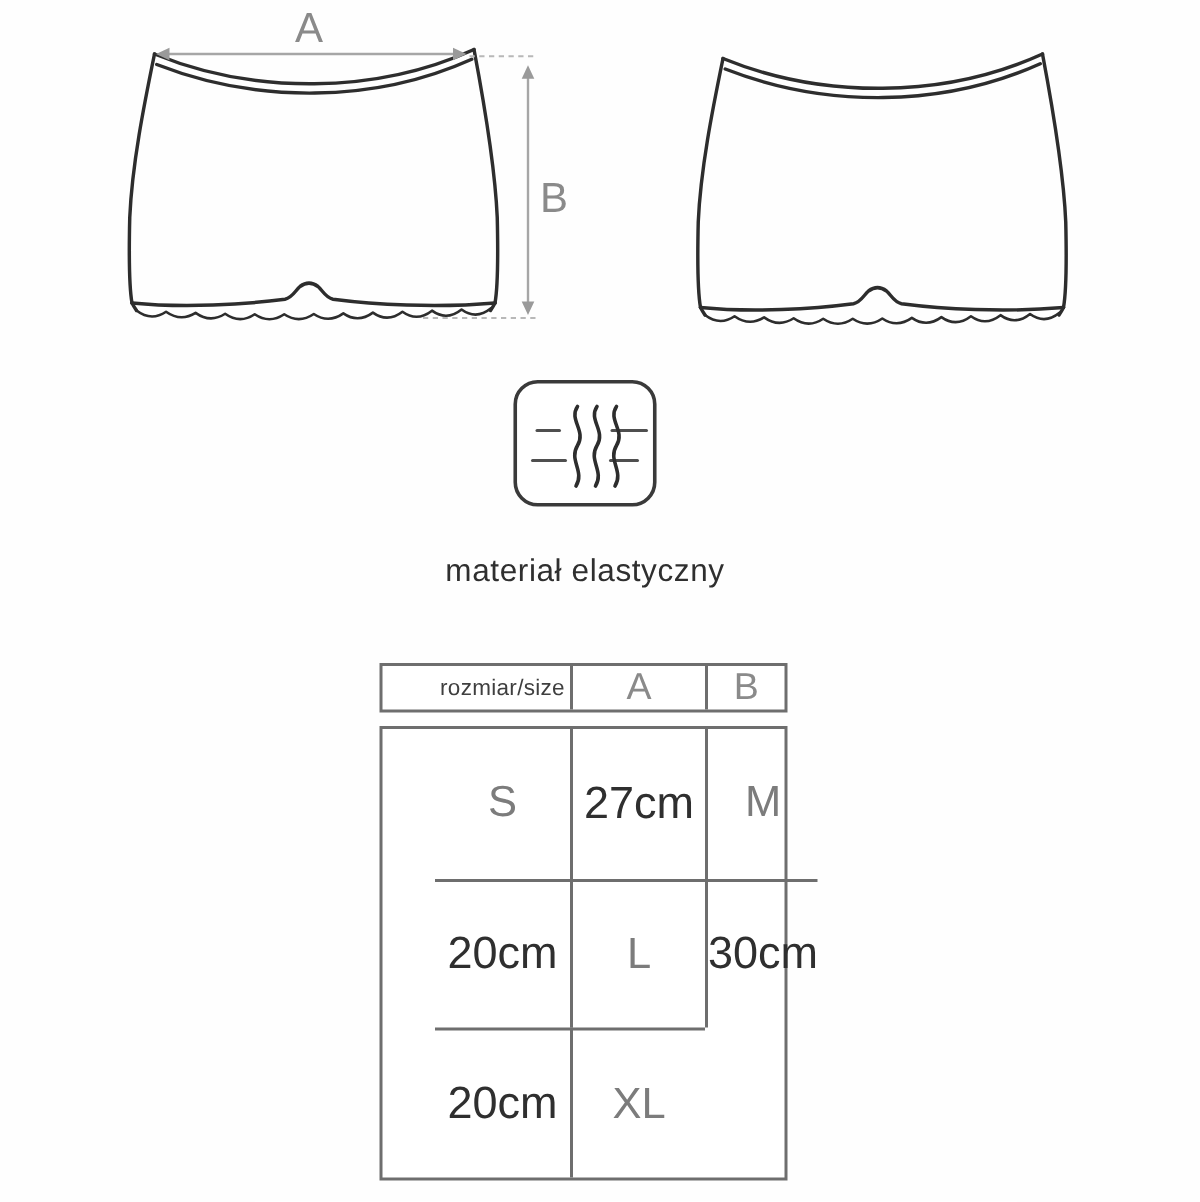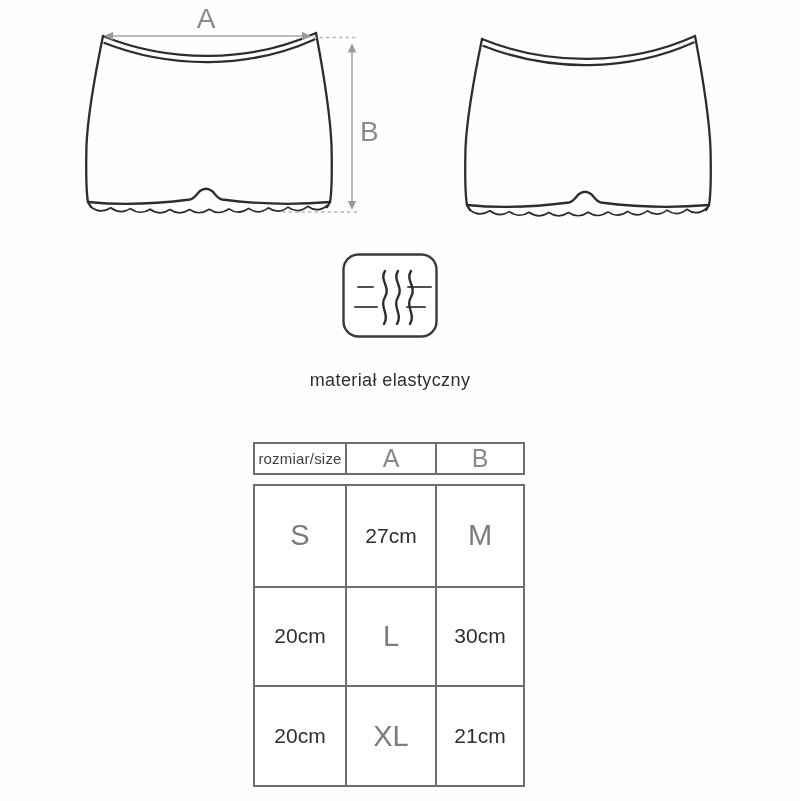--- a/index.html
+++ b/index.html
@@ -10,42 +10,42 @@
   }
   svg { display:block; }
   svg text { font-family:"Liberation Sans", sans-serif; }
 
   .diagram-svg { position:absolute; left:0; top:0; }
 
   .elastic-icon { position:absolute; left:342px; top:253px; }
 
   .caption {
     position:absolute; left:0; top:367px; width:780px; text-align:center;
-    font-size:18px; line-height:27px; color: var(--text-dark, #2f2f2f);
+    font-size:21px; line-height:27px; color: var(--text-dark, #2f2f2f);
     letter-spacing:0.4px;
   }
 
   .size-table { position:absolute; left:253px; top:442px; width:272px; }
   .tbl-header, .tbl-body {
     display:grid; grid-template-columns:90px 90px 1fr;
     border:2px solid var(--table-border, #6e6e6e);
-    box-sizing:border-box; background:#fff;
+    box-sizing:border-box; background:#fff;padding-left:35px;
   }
   .tbl-header { height:33px; }
   .tbl-body { margin-top:9px; height:303px; grid-auto-rows:1fr; }
   .cell { display:flex; align-items:center; justify-content:center; box-sizing:border-box; }
   .hdr-size { font-size:15px; color:#3f3f3f; letter-spacing:0.2px; }
   .hdr-letter { font-size:25px; color: var(--label-gray, #8a8a8a); }
   .tbl-header .cell + .cell { border-left:2px solid var(--table-border, #6e6e6e); }
   .tbl-body .cell:nth-child(3n+2), .tbl-body .cell:nth-child(3n) {
     border-left:2px solid var(--table-border, #6e6e6e);
   }
   .tbl-body .cell:nth-child(n+4) { border-top:2px solid var(--table-border, #6e6e6e); }
   .size-cell  { font-size:29px; color: var(--size-gray, #7c7c7c); }
-  .value-cell { font-size:21px; color: var(--text-dark, #2f2f2f); }
+  .value-cell { font-size:30px; color: var(--text-dark, #2f2f2f); }
 </style>
 </head>
 <body>
 
 <div class="page">
 
   <svg class="diagram-svg" width="800" height="240" viewBox="0 0 800 240">
     <defs>
       <g id="shorts-shape" fill="none" stroke="var(--outline, #2d2d2d)" stroke-width="2.3" stroke-linecap="round" stroke-linejoin="round">
 
@@ -117,17 +117,16 @@
       <div class="cell value-cell">27cm</div>
 
       <div class="cell size-cell">M</div>
       <div class="cell value-cell">20cm</div>
 
       <div class="cell size-cell">L</div>
       <div class="cell value-cell">30cm</div>
       <div class="cell value-cell">20cm</div>
 
       <div class="cell size-cell">XL</div>
-      <div class="cell value-cell">21cm</div>
     </div>
   </div>
 
 </div>
 
 </body></html>

